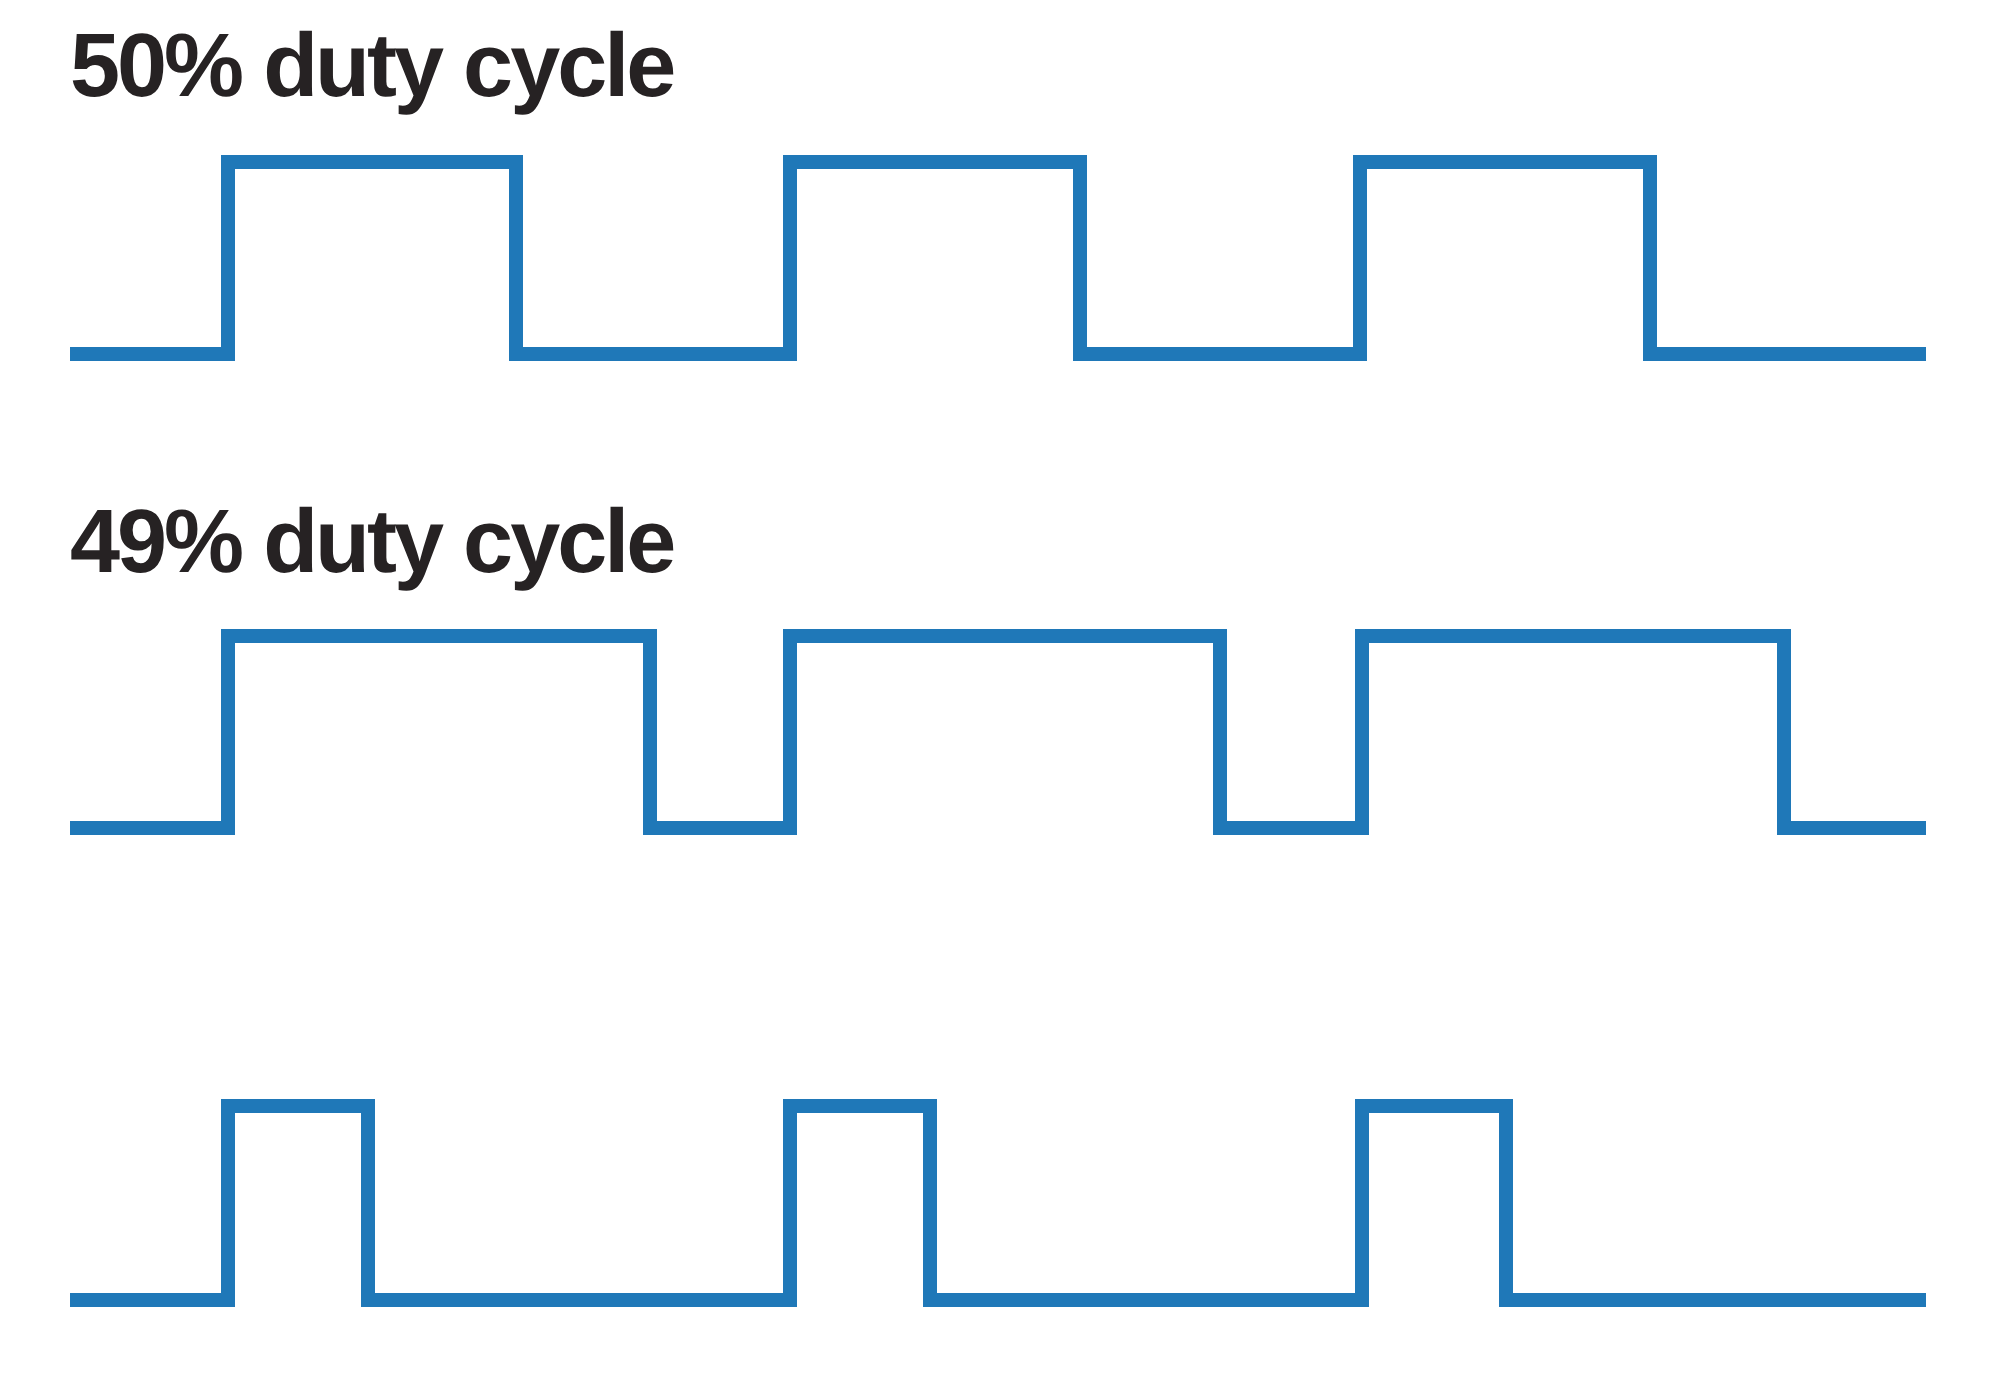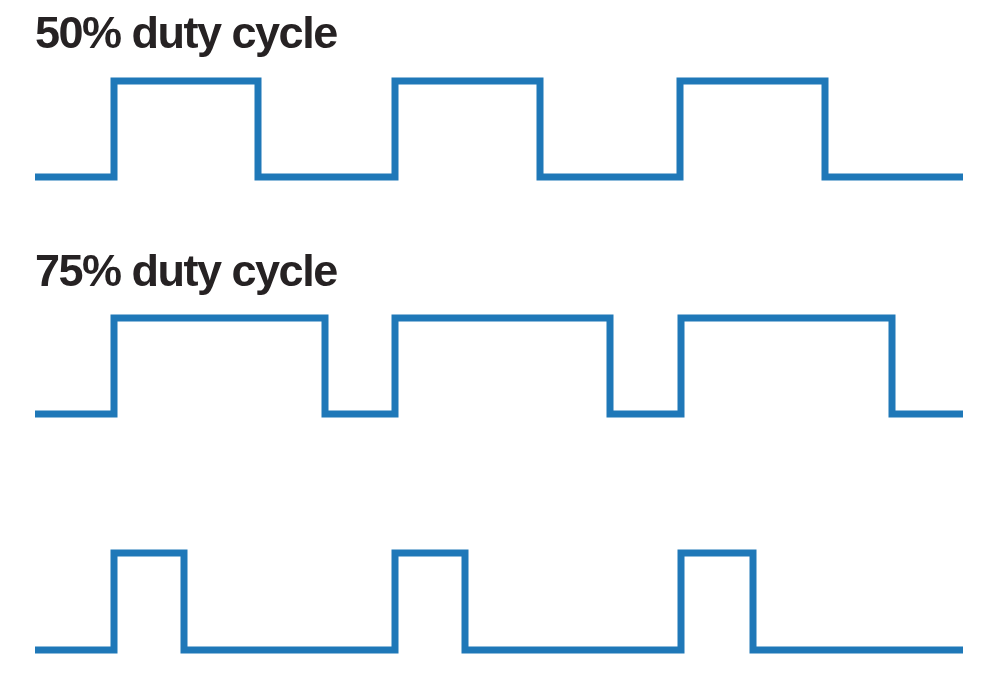--- a/index.html
+++ b/index.html
@@ -46,16 +46,16 @@
 <div class="figure">
 
   <svg class="waveforms-svg" viewBox="0 0 1000 687" xmlns="http://www.w3.org/2000/svg">
       <polyline points="35,177 114,177 114,81 258,81 258,177 395,177 395,81 540,81 540,177 680,177 680,81 825,81 825,177 963,177" fill="none" stroke="#1f78b8" stroke-width="7" stroke-linejoin="miter" stroke-linecap="butt"></polyline>
       <polyline points="35,414 114,414 114,318 325,318 325,414 395,414 395,318 610,318 610,414 681,414 681,318 892,318 892,414 963,414" fill="none" stroke="#1f78b8" stroke-width="7" stroke-linejoin="miter" stroke-linecap="butt"></polyline>
       <polyline points="35,650 114,650 114,553 184,553 184,650 395,650 395,553 465,553 465,650 681,650 681,553 753,553 753,650 963,650" fill="none" stroke="#1f78b8" stroke-width="7" stroke-linejoin="miter" stroke-linecap="butt"></polyline>
     </svg>
 
   <div class="wave-label wave-label-1" style="color: rgb(38, 34, 35);">50% duty cycle</div>
 
-  <div class="wave-label wave-label-2" style="color: rgb(38, 34, 35);">75% duty cycle</div>
+  <div class="wave-label wave-label-2" style="color: rgb(38, 34, 35);">49% duty cycle</div>
 
 
 </div>
 
 </body></html>

